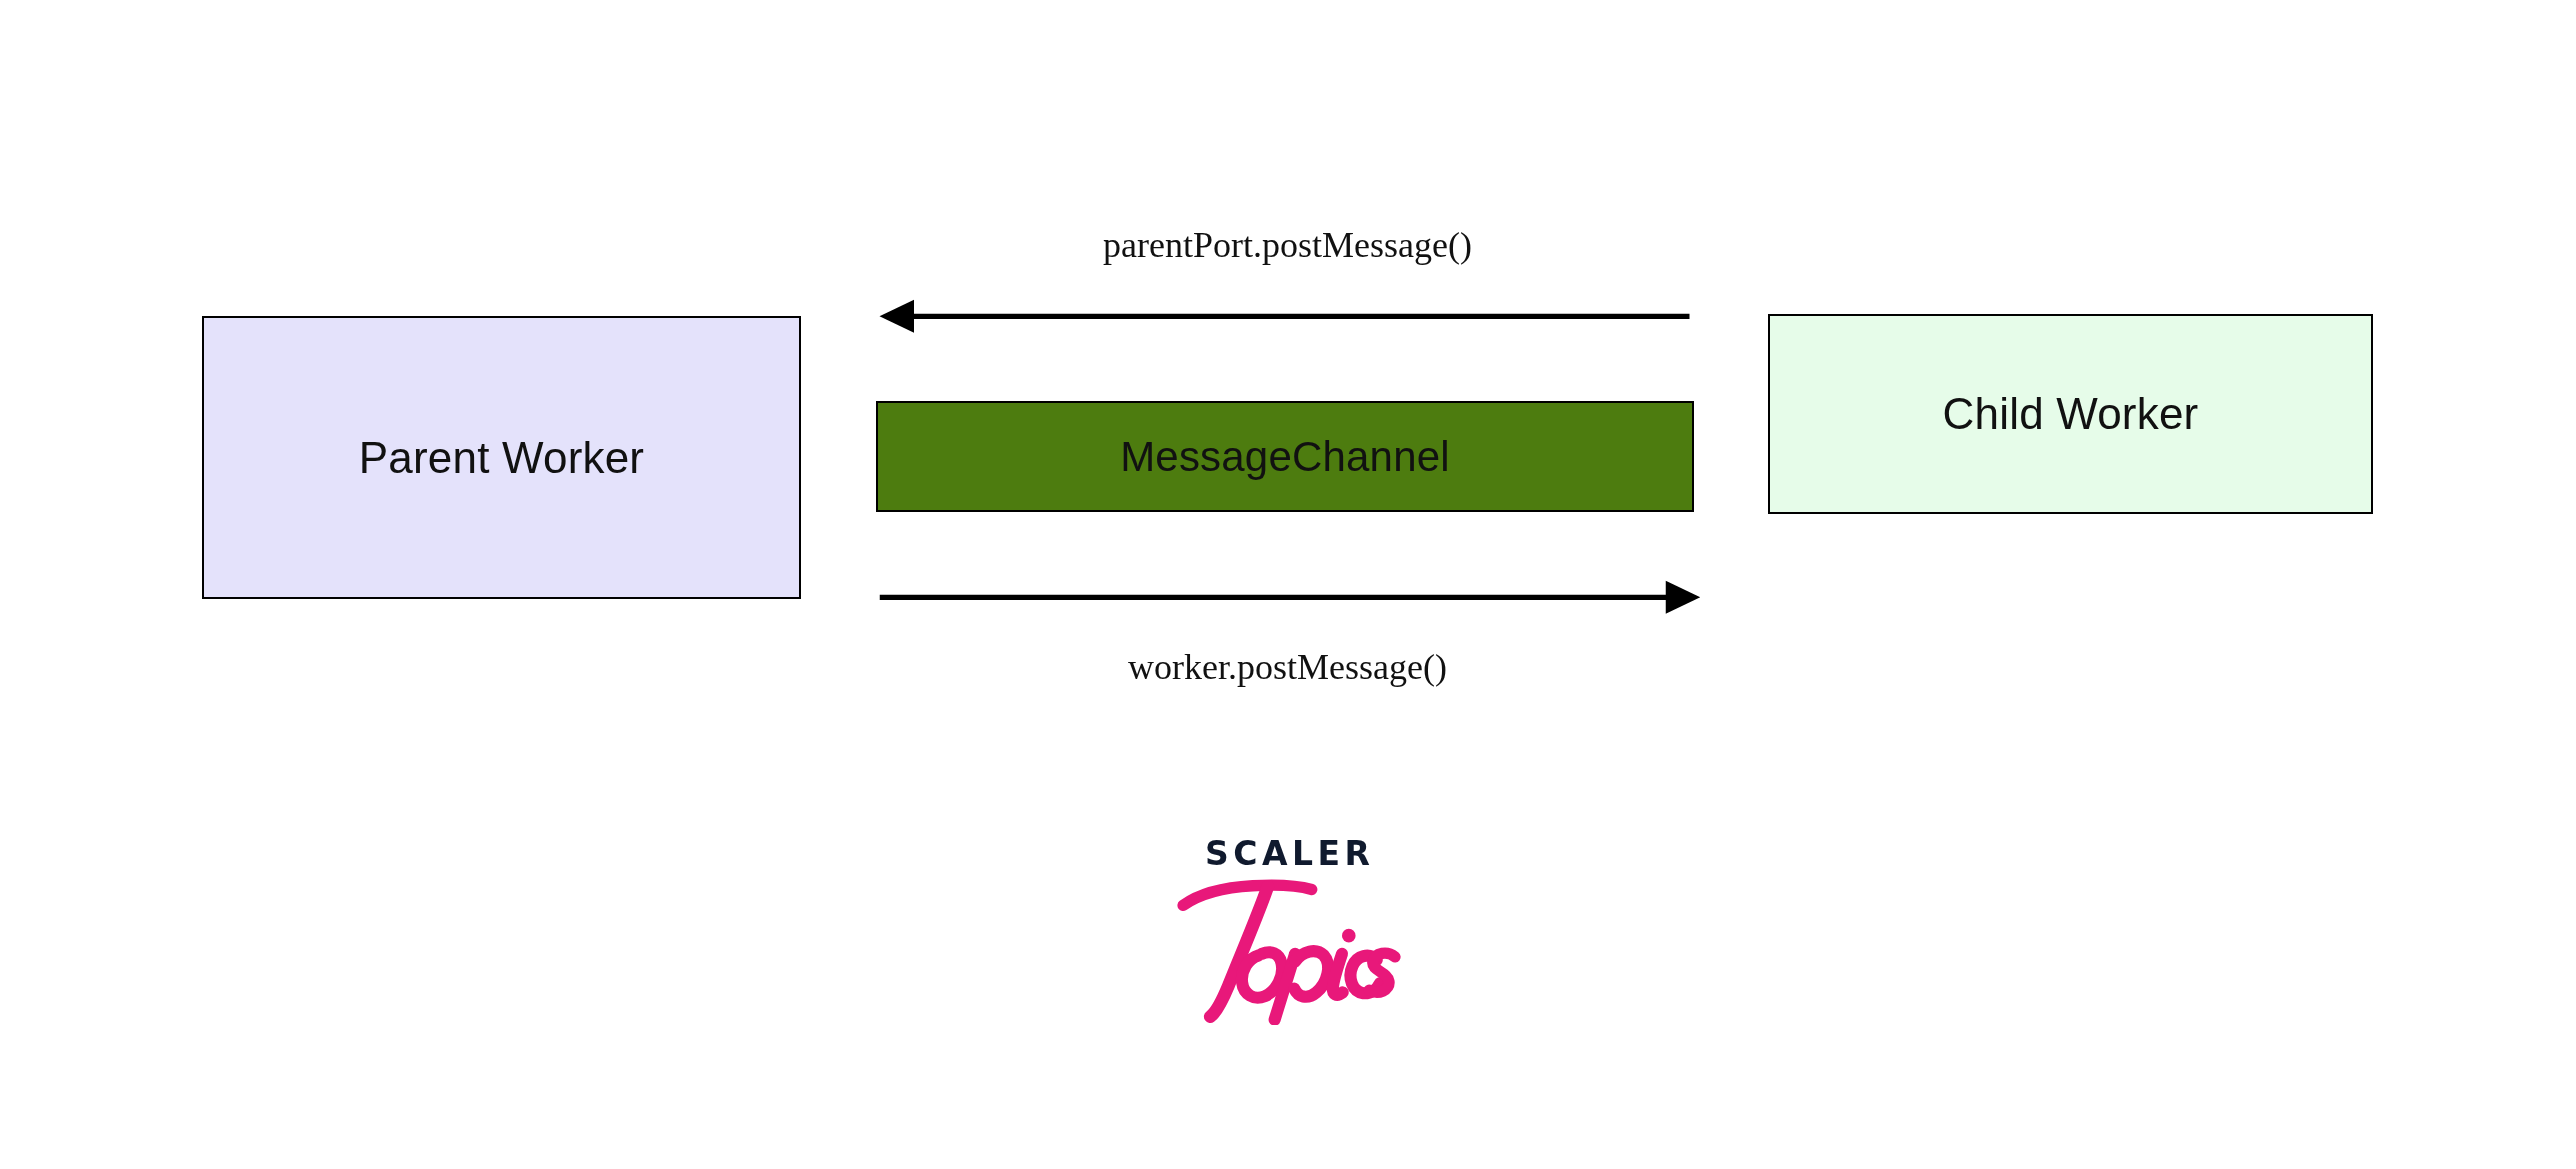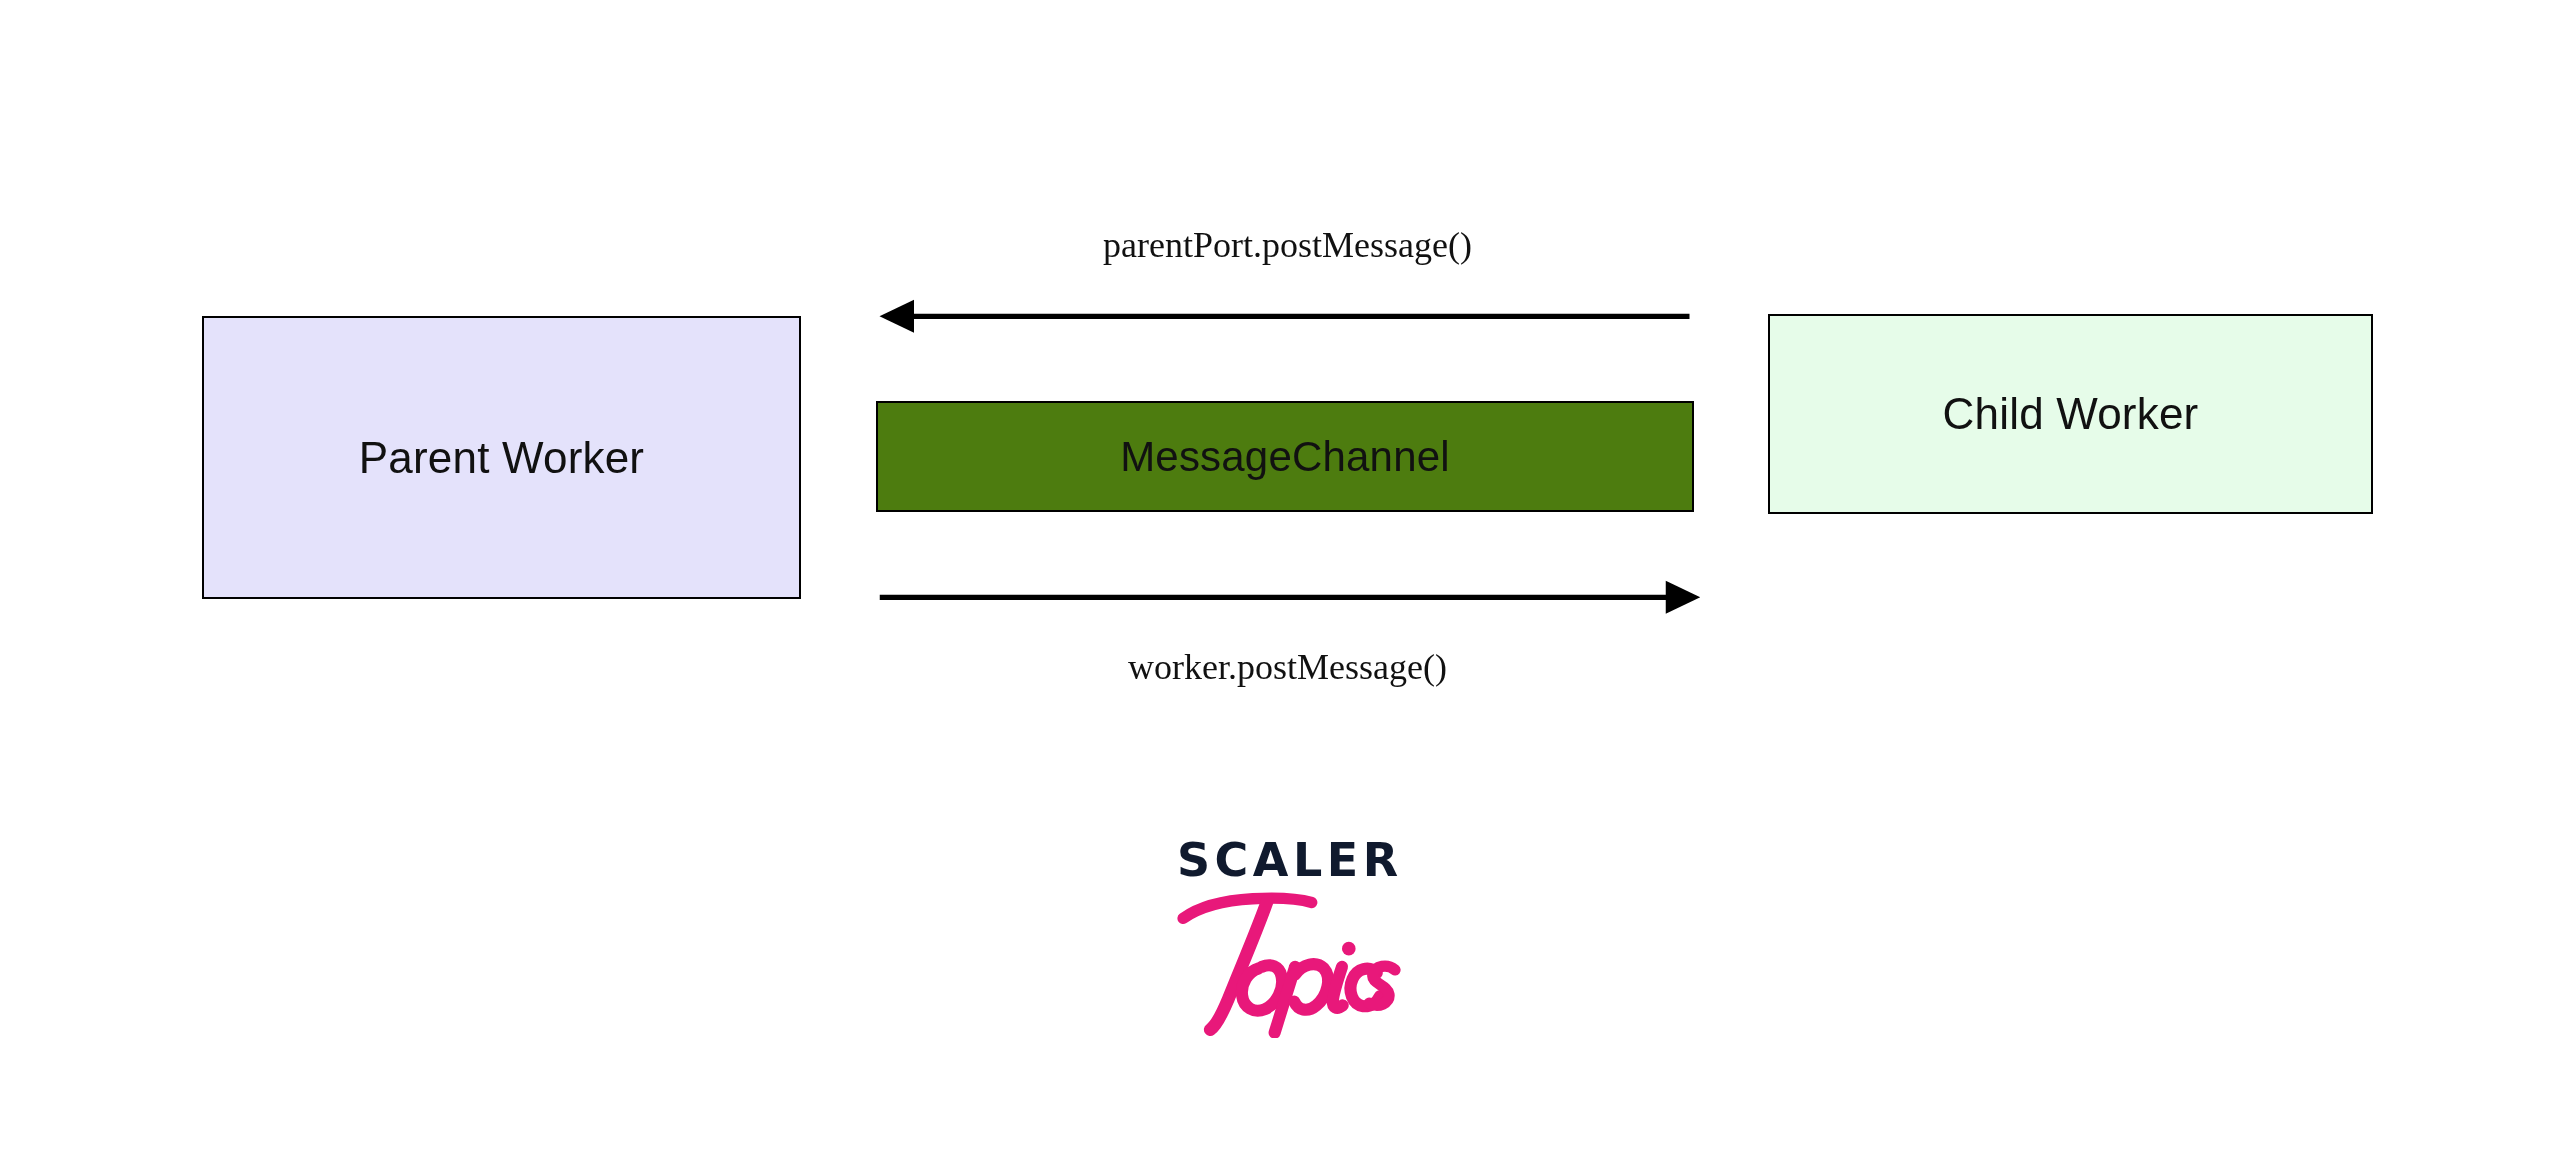--- a/index.html
+++ b/index.html
@@ -97,21 +97,21 @@
     top: 837px;
     width: 333px;
     height: 205px;
     display: flex;
     flex-direction: column;
     align-items: center;
   }
   #logo-scaler {
     font-family: "DejaVu Sans", sans-serif;
     font-weight: bold;
-    font-size: 46px;
+    font-size: 33px;
     letter-spacing: 4.5px;
     color: #101a2e;
     line-height: 1;
     margin-left: 4.5px;
   }
   #logo-topics-wrap {
     margin-top: -4.5px;
     width: 227px;
     height: 159px;
   }

